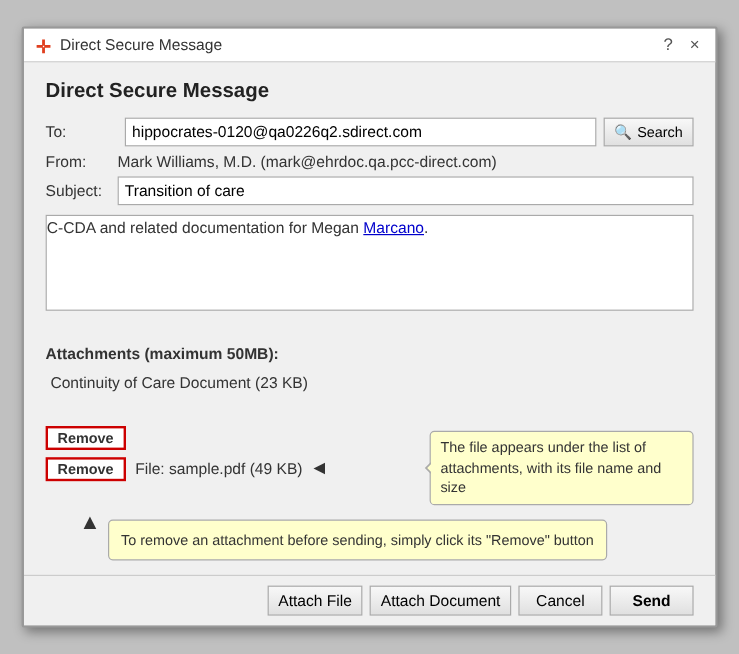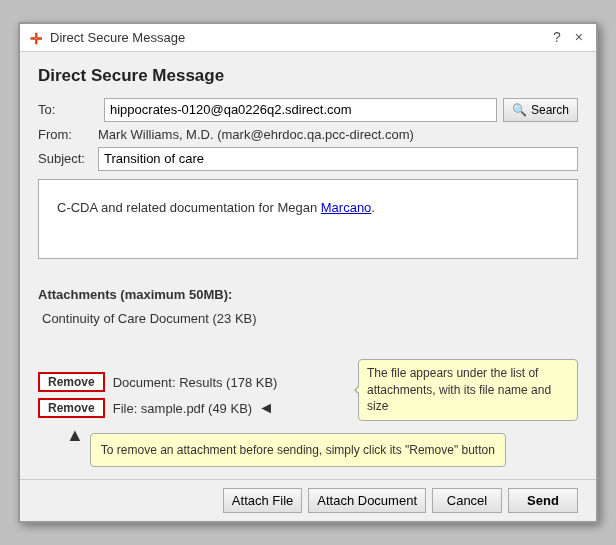--- a/index.html
+++ b/index.html
@@ -115,21 +115,21 @@
       height: 24px;
     }
     .message-label {
       font-weight: normal;
       color: #333;
       margin-bottom: 3px;
     }
     .message-text {
       border: 1px solid #aaa;
       background: #fff;
-      padding: 18px;
+      padding: 0;
       font-size: 13px;
       min-height: 80px;
       color: #333;
       line-height: 1.5;
     }
     .message-text a {
       color: #0000cc;
       text-decoration: underline;
     }
     .attachments-section {
@@ -245,21 +245,21 @@
     }
     .help-btn {
       background: none;
       border: none;
       cursor: pointer;
       font-size: 14px;
       color: #555;
     }
     .attachment-row-with-tooltip {
       display: flex;
-      align-items: flex-end;
+      align-items: center;
       gap: 10px;
     }
     .attachment-items-col {
       flex: 1;
     }
   </style>
 </head>
 <body>
 
 <div class="dialog">
@@ -306,21 +306,20 @@
 
       <div class="attachment-item">
         <span class="attachment-item-no-btn">Continuity of Care Document (23 KB)</span>
       </div>
 
       <div class="attachment-row-with-tooltip">
         <div class="attachment-items-col">
 
           <div class="attachment-item">
             <button class="remove-btn">Remove</button>
-            <span class="attachment-name">Document: Results (178 KB)</span>
           </div>
 
           <div class="callout-row">
             <div style="display:flex; align-items:center; flex:1;">
               <button class="remove-btn">Remove</button>
               <span class="attachment-name">File: sample.pdf (49 KB)</span>
               <span class="arrow-indicator" style="margin-left:6px; font-size:16px;">◄</span>
             </div>
           </div>
         </div>

